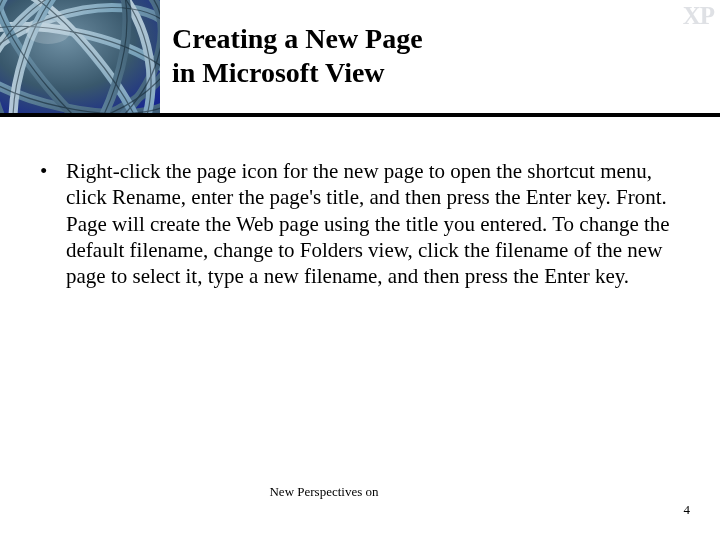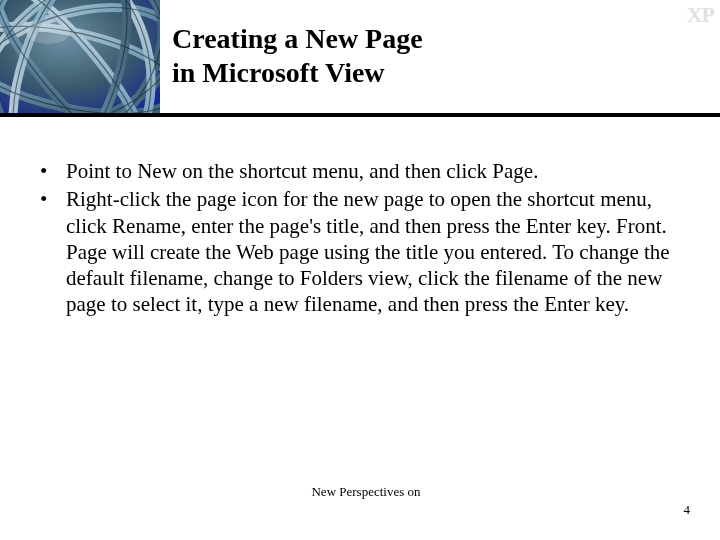--- a/index.html
+++ b/index.html
@@ -87,33 +87,32 @@
     width: 720px;
     height: 40px;
     font-size: 13px;
   }
   .footer-center {
     position: absolute;
     left: 0;
     width: 648px;
     text-align: center;
     line-height: 1.2;
-    padding-left: 42px;
   }
   .footer-right {
     position: absolute;
     right: 30px;
     bottom: 6px;
     text-align: right;
   }
   .letter-mark {
     position: absolute;
     right: 6px;
     top: 2px;
-    font-size: 22px;
+    font-size: 25px;
     font-weight: bold;
     color: rgba(220,222,226,0.9);
     letter-spacing: -1px;
   }
 </style>
 </head>
 <body>
 
 <div class="slide">
 
@@ -158,21 +157,20 @@
     <div class="title-wrap">
       <div class="title">Creating a New Page</div>
       <div class="title">in Microsoft View</div>
     </div>
 
     <div class="rule"></div>
   </div>
 
   <div class="body">
     <ul>
-      <li><span>Point to New on the shortcut menu, and then click Page.</span></li>
       <li><span>Right-click the page icon for the new page to open the shortcut menu, click Rename, enter the page's title, and then press the Enter key. Front. Page will create the Web page using the title you entered. To change the default filename, change to Folders view, click the filename of the new page to select it, type a new filename, and then press the Enter key.</span></li>
     </ul>
   </div>
 
   <div class="footer">
     <div class="footer-center">
       <div>New Perspectives on</div>
     </div>
     <div class="footer-right">4</div>
   </div>

